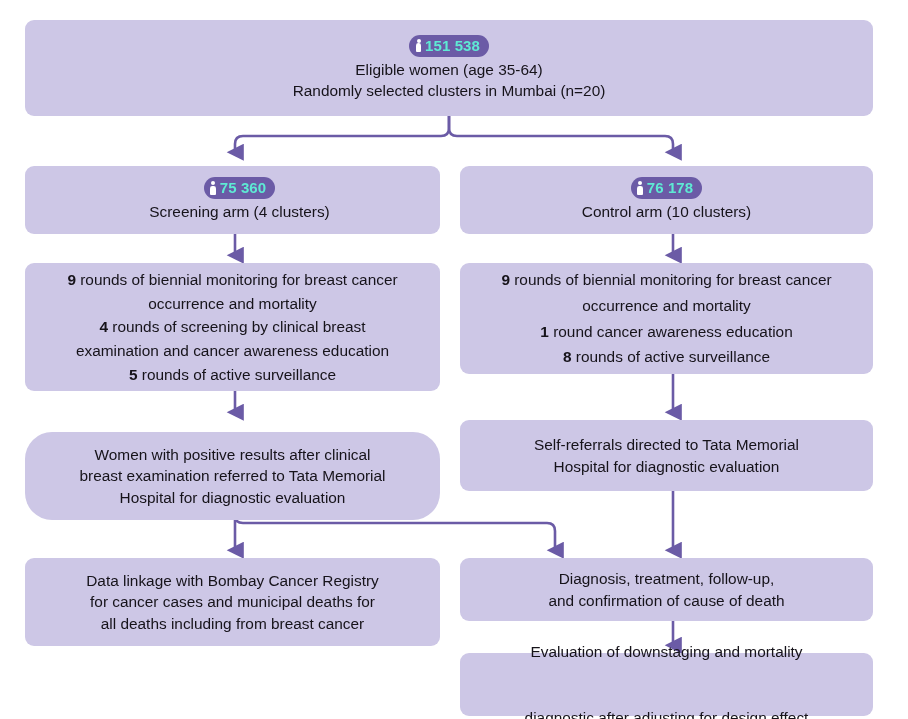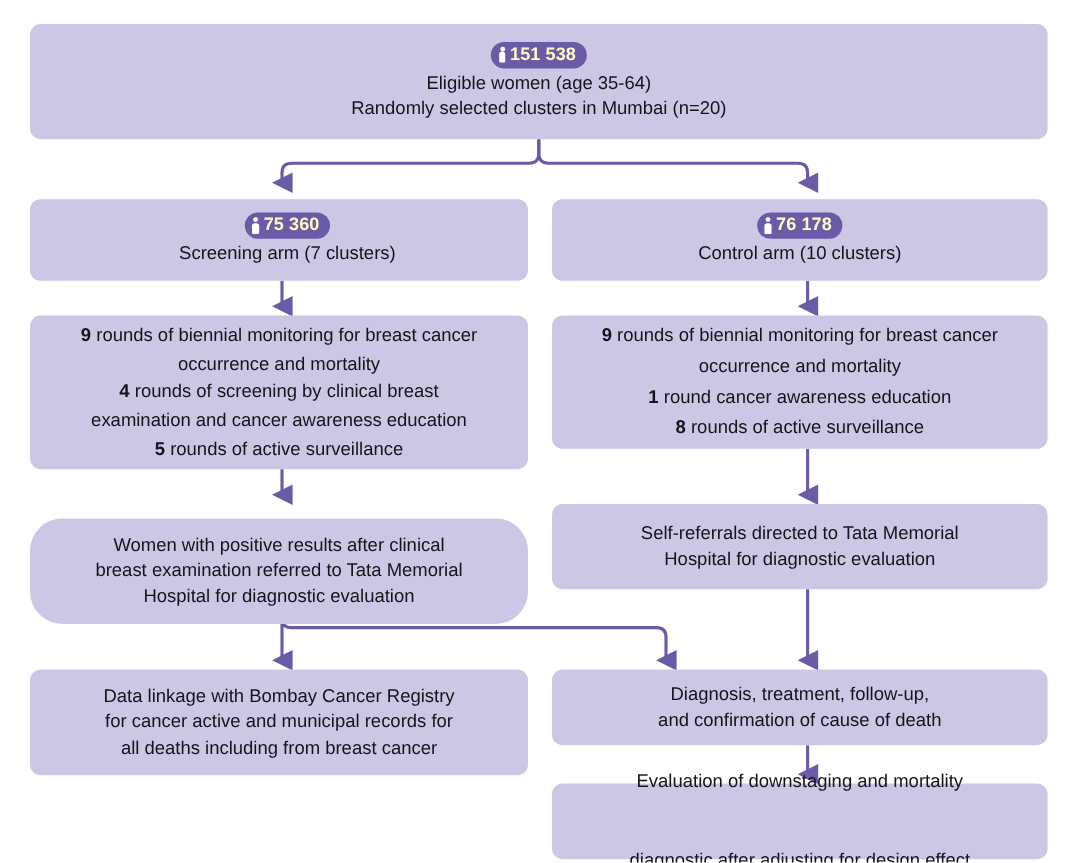--- a/index.html
+++ b/index.html
@@ -54,21 +54,21 @@
     text-align: center;
   }
   .node b {
     font-weight: 700;
   }
   .badge {
     display: inline-flex;
     align-items: center;
     gap: 3px;
     background: #6b5ba6;
-    color: #fef9c3;
+    color: #5eead4;
     border-radius: 11px;
     padding: 1px 9px 2px 6px;
     font-size: 15px;
     font-weight: 700;
     line-height: 19px;
     margin-bottom: 2px;
     letter-spacing: 0.1px;
   }
   .badge .person-icon {
     display: inline-block;
@@ -137,21 +137,21 @@
     </span>
     <span class="line">Eligible women (age 35-64)</span>
     <span class="line">Randomly selected clusters in Mumbai (n=20)</span>
   </div>
 
   <div class="node" style="left:25px; top:166px; width:415px; height:68px;padding-left:24px;">
     <span class="badge">
       <span class="person-icon"></span>
       <span>75 360</span>
     </span>
-    <span class="line">Screening arm (7 clusters)</span>
+    <span class="line">Screening arm (4 clusters)</span>
   </div>
 
   <div class="node" style="left:460px; top:166px; width:413px; height:68px;">
     <span class="badge">
       <span class="person-icon"></span>
       <span>76 178</span>
     </span>
     <span class="line">Control arm (10 clusters)</span>
   </div>
 
@@ -176,21 +176,21 @@
     <span class="line">Hospital for diagnostic evaluation</span>
   </div>
 
   <div class="node" style="left:460px; top:420px; width:413px; height:71px;">
     <span class="line">Self-referrals directed to Tata Memorial</span>
     <span class="line">Hospital for diagnostic evaluation</span>
   </div>
 
   <div class="node" style="left:25px; top:558px; width:415px; height:88px;">
     <span class="line">Data linkage with Bombay Cancer Registry</span>
-    <span class="line">for cancer active and municipal records for</span>
+    <span class="line">for cancer cases and municipal deaths for</span>
     <span class="line">all deaths including from breast cancer</span>
   </div>
 
   <div class="node" style="left:460px; top:558px; width:413px; height:63px;">
     <span class="line">Diagnosis, treatment, follow-up,</span>
     <span class="line">and confirmation of cause of death</span>
   </div>
 
   <div class="node" style="left:460px; top:653px; width:413px; height:63px;gap:44px;">
     <span class="line">Evaluation of downstaging and mortality</span>

